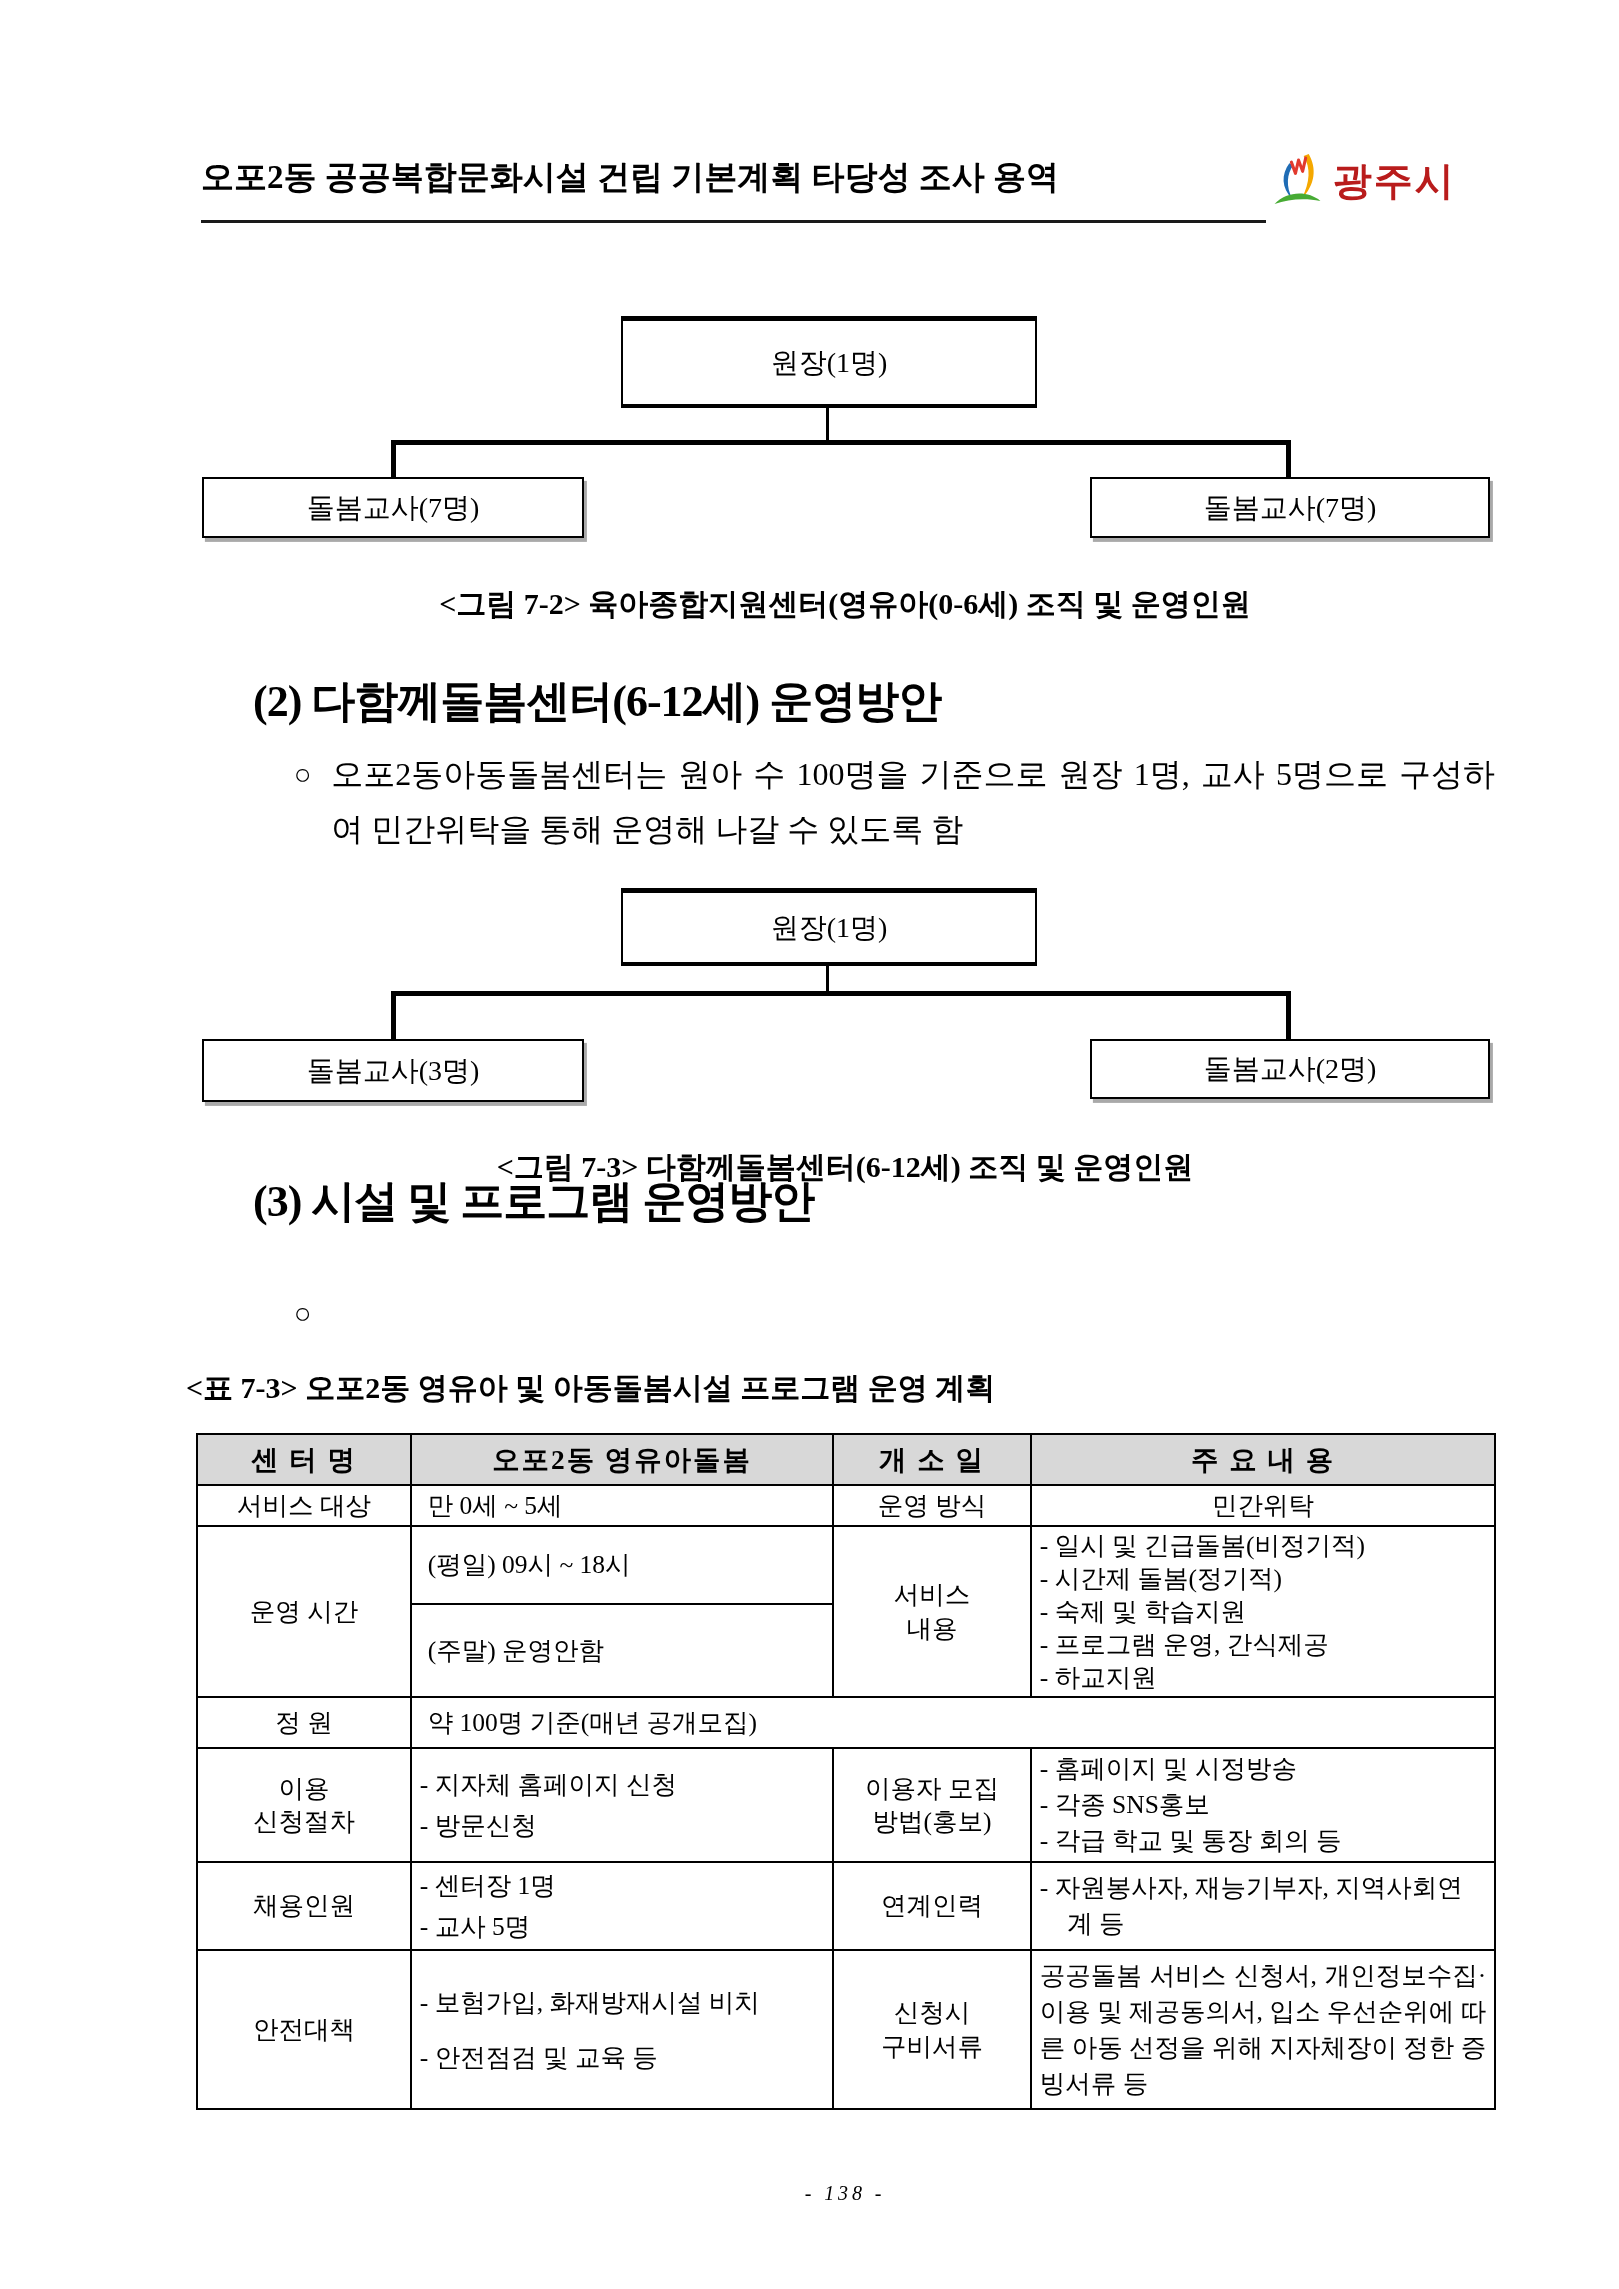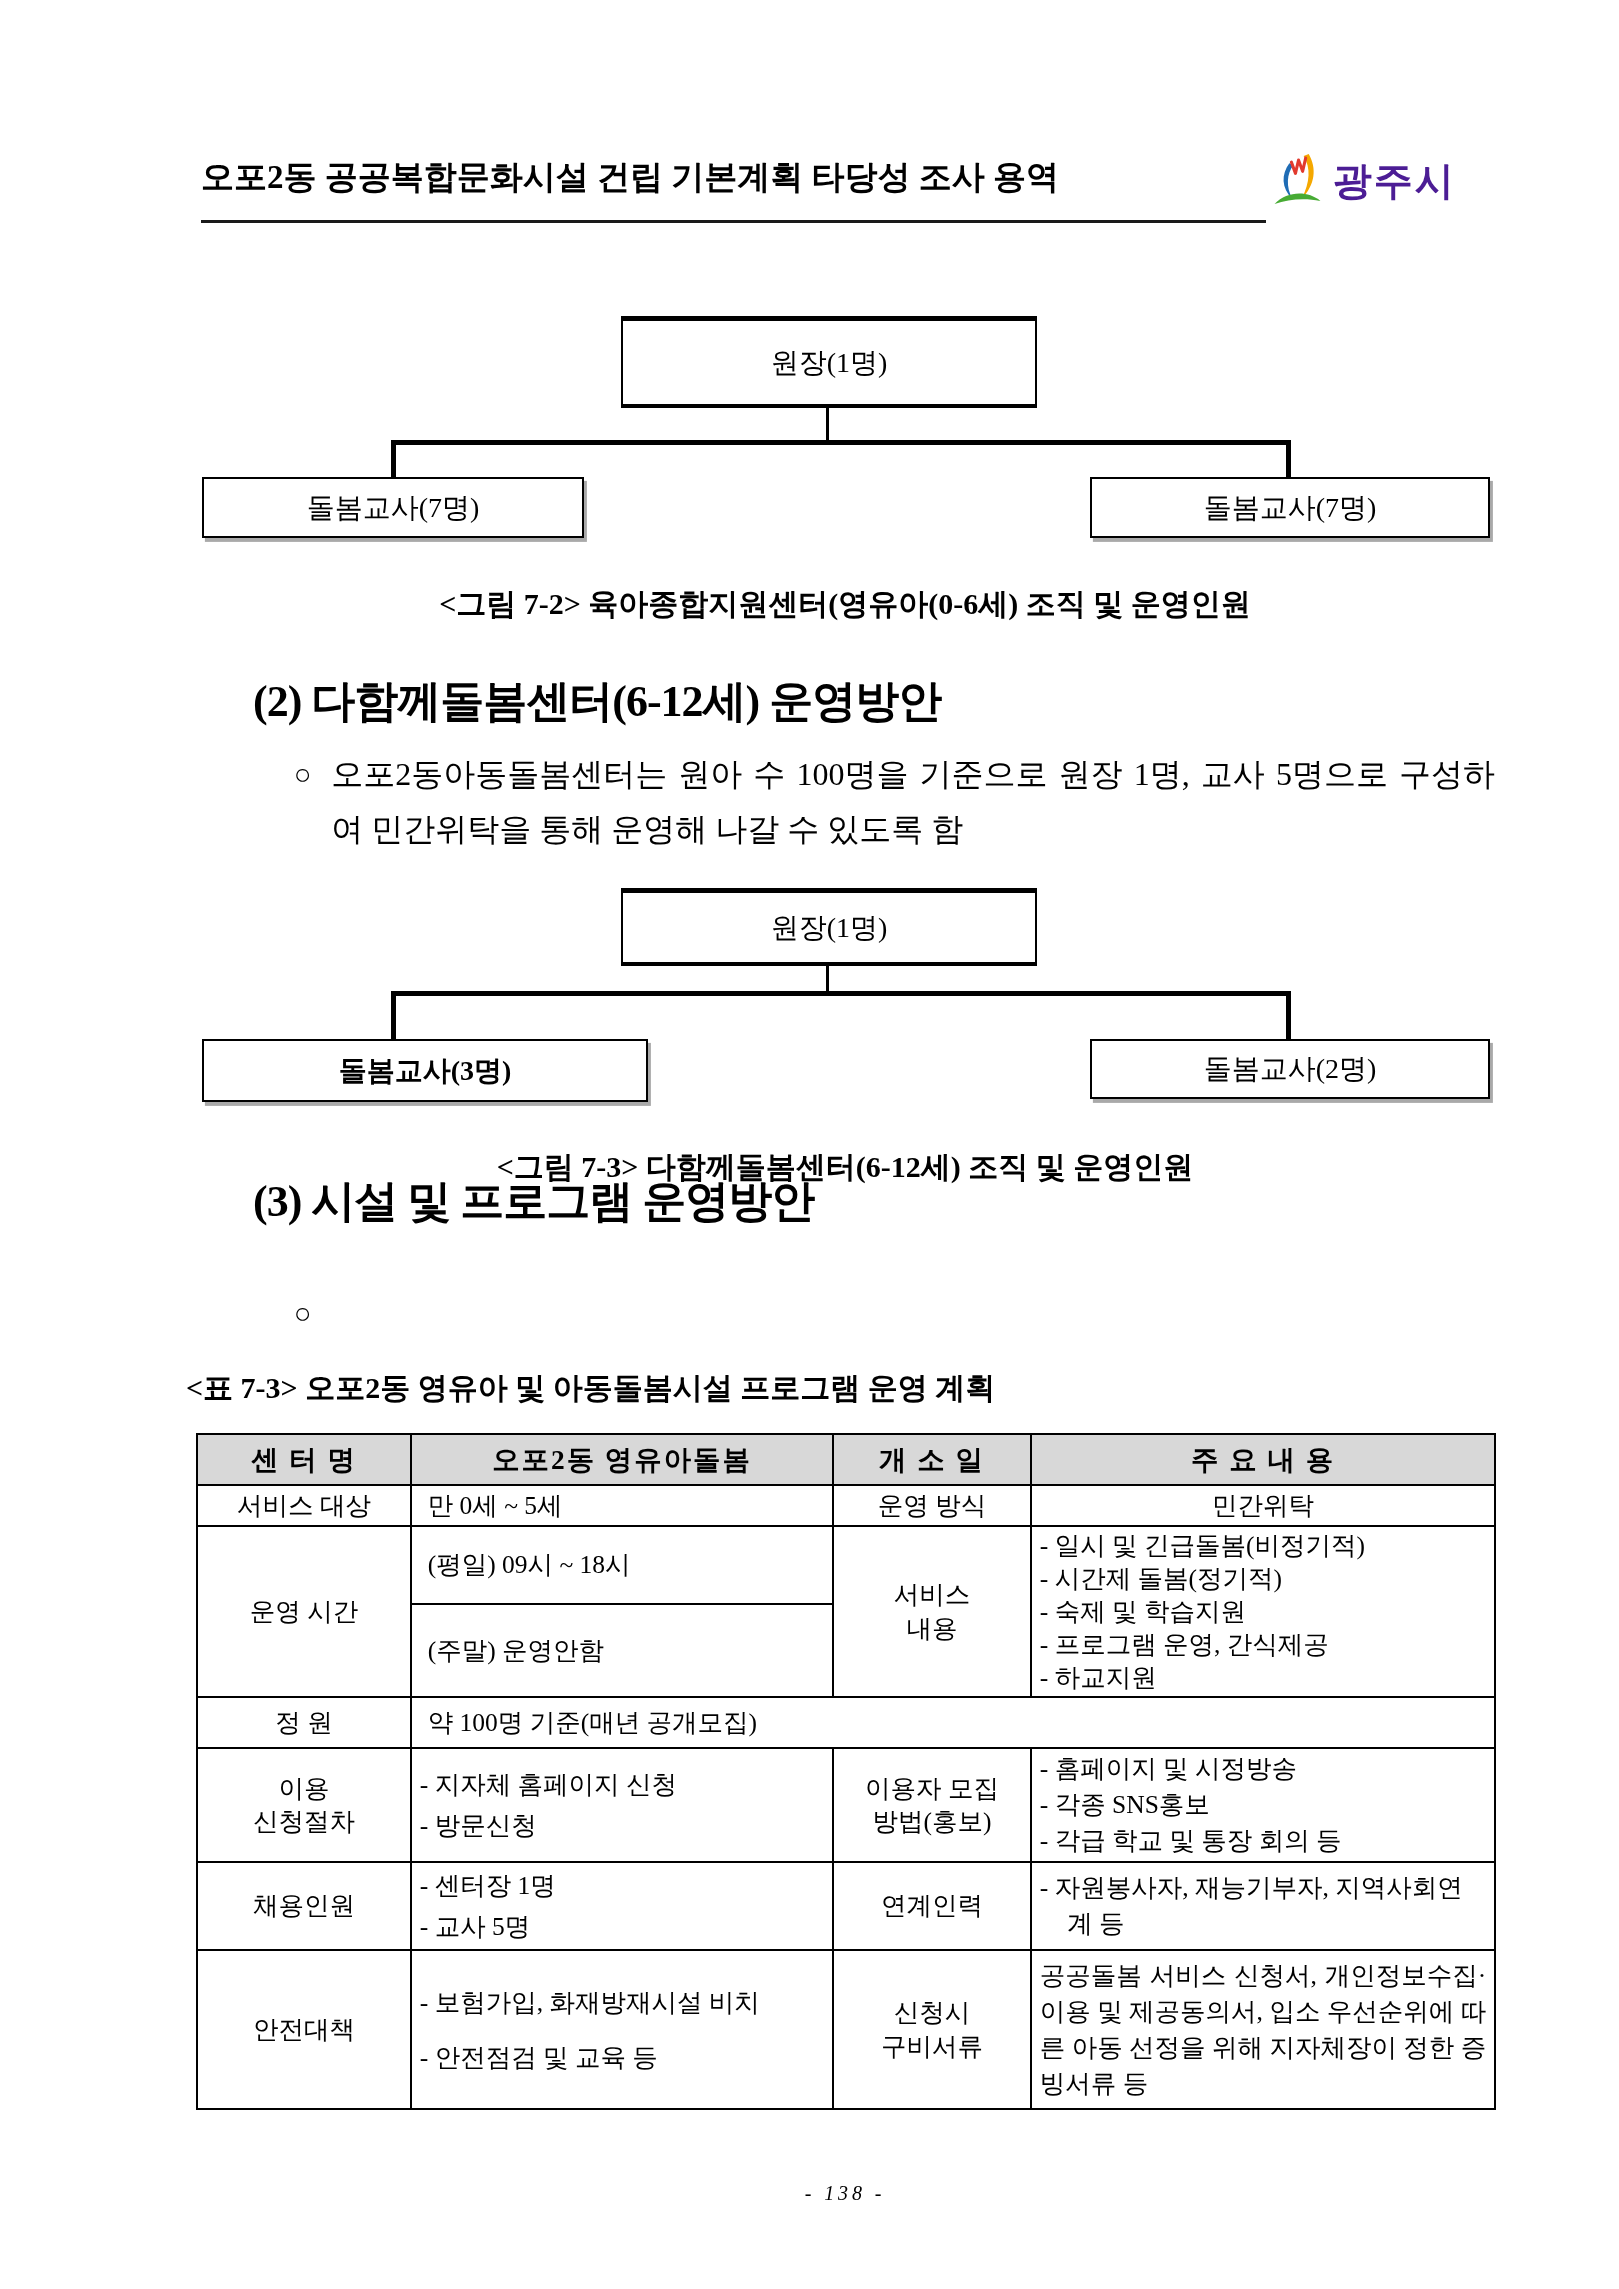--- a/index.html
+++ b/index.html
@@ -84,21 +84,21 @@
 
   <div class="abs doc-title">오포2동 공공복합문화시설 건립 기본계획 타당성 조사 용역</div>
   <div class="abs header-rule"></div>
   <div class="abs logo-wrap">
     <svg class="logo-mark" viewBox="0 0 100 120">
       <path d="M34 26 C18 48 18 74 40 96 C27 72 29 46 42 30 Z" fill="#1f6cb5"></path>
       <path d="M72 8 C88 36 85 68 58 96 C75 64 76 34 62 12 Z" fill="#f5a800"></path>
       <path d="M5 106 C30 80 70 80 95 100 C62 94 32 97 5 106 Z" fill="#47ab34"></path>
       <path d="M38 24 L46 46 L52 20 L60 42 L66 16" fill="none" stroke-width="6" stroke-linecap="round" stroke-linejoin="round" stroke="#e23a2e"></path>
     </svg>
-    <span class="logo-text" style="color:#4c1d95;">광주시</span>
+    <span class="logo-text" style="color:#b91c1c;">광주시</span>
   </div>
 
   <div class="org-box org-root" style="left:621px; top:316px; width:416px; height:92px;">원장(1명)</div>
   <div class="cline" style="left:826px; top:408px; width:2.9px; height:35px;"></div>
   <div class="cline" style="left:391px; top:440px; width:900px; height:4.9px;"></div>
   <div class="cline" style="left:391px; top:440px; width:4.9px; height:38px;"></div>
   <div class="cline" style="left:1286px; top:440px; width:4.9px; height:38px;"></div>
   <div class="org-box org-child" style="left:202px; top:477px; width:382px; height:61px;">돌봄교사(7명)</div>
   <div class="org-box org-child" style="left:1090px; top:477px; width:400px; height:61px;">돌봄교사(7명)</div>
   <div class="abs fig-caption" style="top:584px;">&lt;그림 7-2&gt; 육아종합지원센터(영유아(0-6세) 조직 및 운영인원</div>
@@ -107,21 +107,21 @@
   <div class="abs bullet-row" style="top:747px;">
     <span class="bullet-glyph">○</span>
     <span class="bullet-text just">오포2동아동돌봄센터는 원아 수 100명을 기준으로 원장 1명, 교사 5명으로 구성하여 민간위탁을 통해 운영해 나갈 수 있도록 함</span>
   </div>
 
   <div class="org-box org-root" style="left:621px; top:888px; width:416px; height:78px;">원장(1명)</div>
   <div class="cline" style="left:826px; top:966px; width:2.9px; height:27.4px;"></div>
   <div class="cline" style="left:391px; top:991px; width:900px; height:4.9px;"></div>
   <div class="cline" style="left:391px; top:991px; width:4.9px; height:48px;"></div>
   <div class="cline" style="left:1286px; top:991px; width:4.9px; height:48px;"></div>
-  <div class="org-box org-child" style="left:202px; top:1039px; width:446px; height:63px;font-weight:bold;">돌봄교사(3명)</div>
+  <div class="org-box org-child" style="left:202px; top:1039px; width:382px; height:63px;">돌봄교사(3명)</div>
   <div class="org-box org-child" style="left:1090px; top:1039px; width:400px; height:60px;">돌봄교사(2명)</div>
   <div class="abs fig-caption" style="top:1147px;">&lt;그림 7-3&gt; 다함께돌봄센터(6-12세) 조직 및 운영인원</div>
 
   <div class="abs sec-heading" style="top:1172px;">(3) 시설 및 프로그램 운영방안</div>
   <div class="abs bullet-row" style="top:1286px;">
     <span class="bullet-glyph">○</span>
   </div>
 
   <div class="abs tbl-caption">&lt;표 7-3&gt; 오포2동 영유아 및 아동돌봄시설 프로그램 운영 계획</div>
   <div class="abs tbl-wrap">

